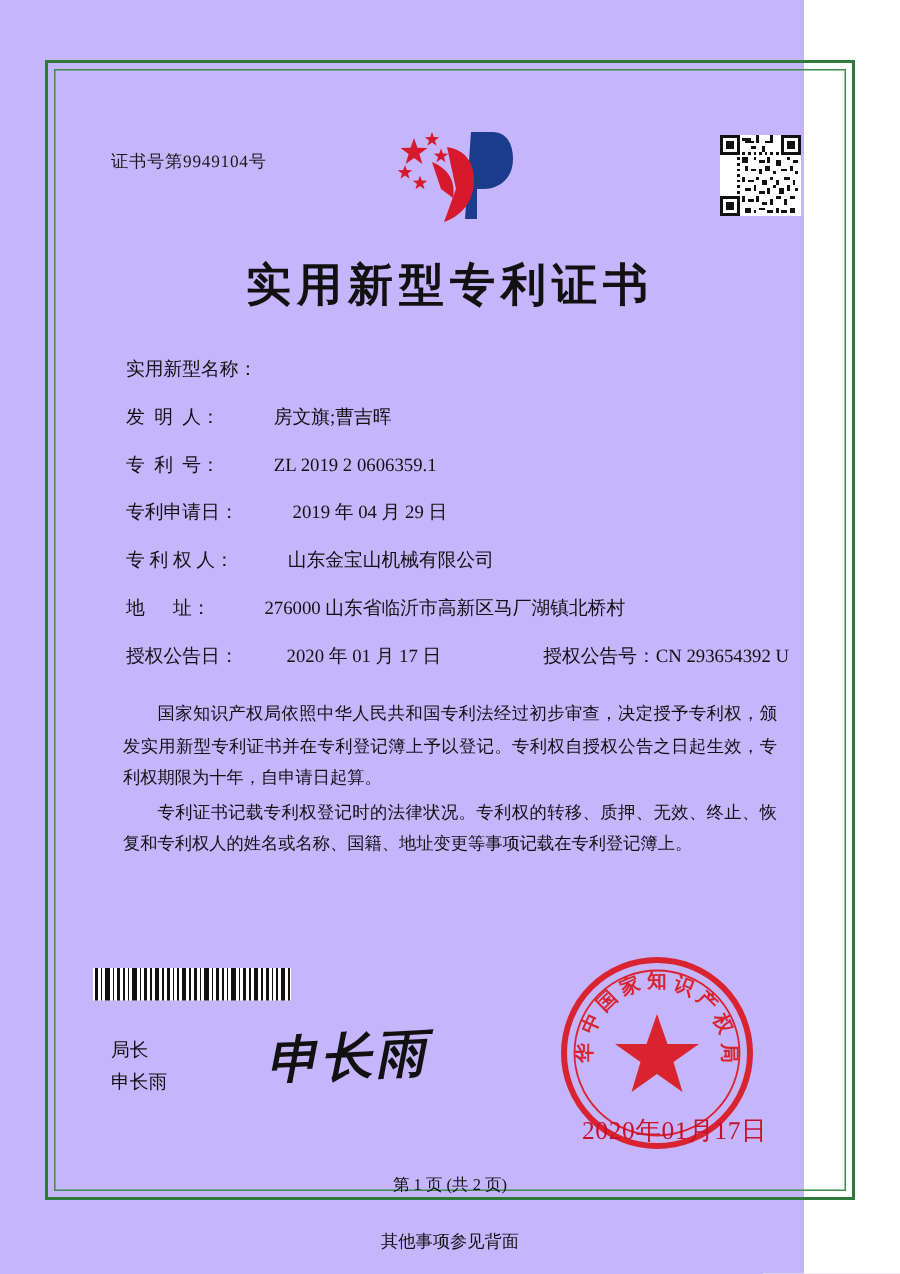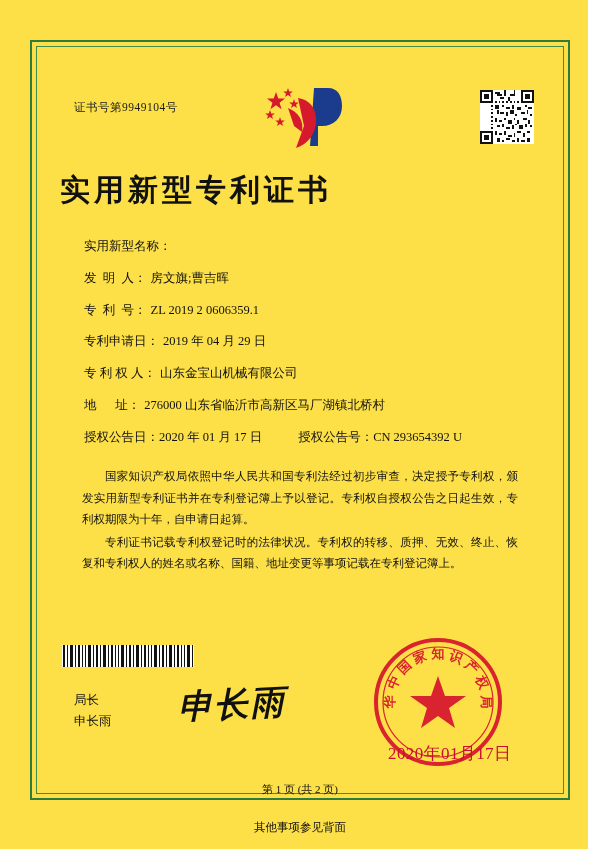--- a/index.html
+++ b/index.html
@@ -12,22 +12,22 @@
     height: 849px;
     font-family: "Liberation Serif", "DejaVu Serif", serif;
     color: #1a1a1a;
     position: relative;
     overflow: hidden;
   }
 
   .page {
     position: absolute;
     left: 0; top: 0;
-    width: 588px; height: 849px;
-    background: #fde047;
+    width: 536px; height: 849px;
+    background: #c4b5fd;
   }
 
   
   .border-outer {
     position: absolute;
     left: 30px; top: 40px;
     width: 540px; height: 760px;
     border: 2px solid #2f7a3d;
     box-sizing: border-box;
   }
@@ -75,21 +75,21 @@
   }
   .qr {
     position: absolute;
     right: 6px; top: 20px;
     width: 54px; height: 54px;
   }
   .qr svg { display:block; }
 
   
   .doc-title {
-    text-align: left;
+    text-align: center;
     font-size: 30px;
     font-weight: bold;
     letter-spacing: 4px;
     margin-top: 10px;
     margin-bottom: 26px;
     color: #111;
     font-family: "Liberation Serif", "DejaVu Serif", serif;
   }
 
   
@@ -97,20 +97,21 @@
     padding-left: 24px;
     padding-right: 10px;
   }
   .field-row {
     display: flex;
     align-items: baseline;
     font-size: 12.5px;
     line-height: 1.5;
     margin-bottom: 13px;
     color: #111;
+    gap: 32px;
   }
   .field-label {
     white-space: pre;
     flex: 0 0 auto;
   }
   .field-value {
     margin-left: 4px;
     flex: 1 1 auto;
   }
   .field-row.double {

